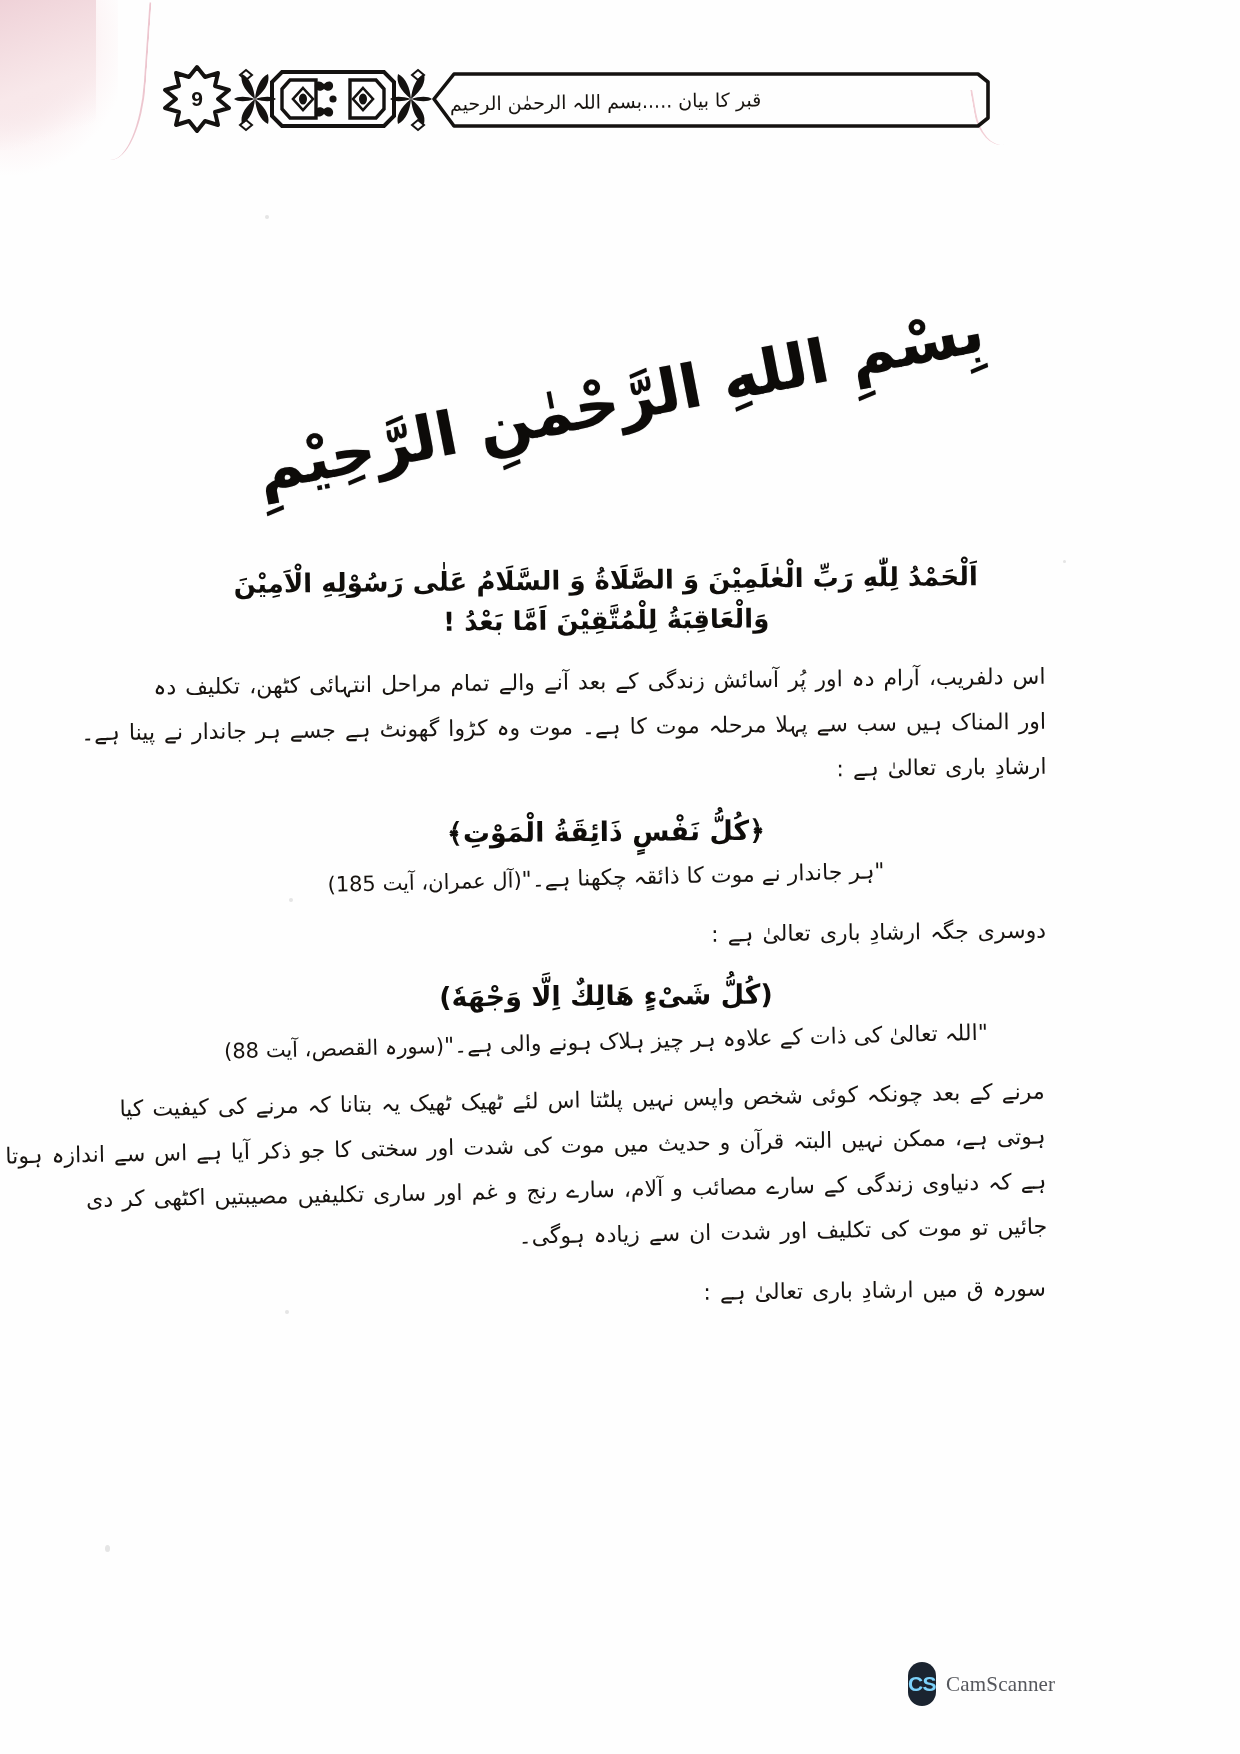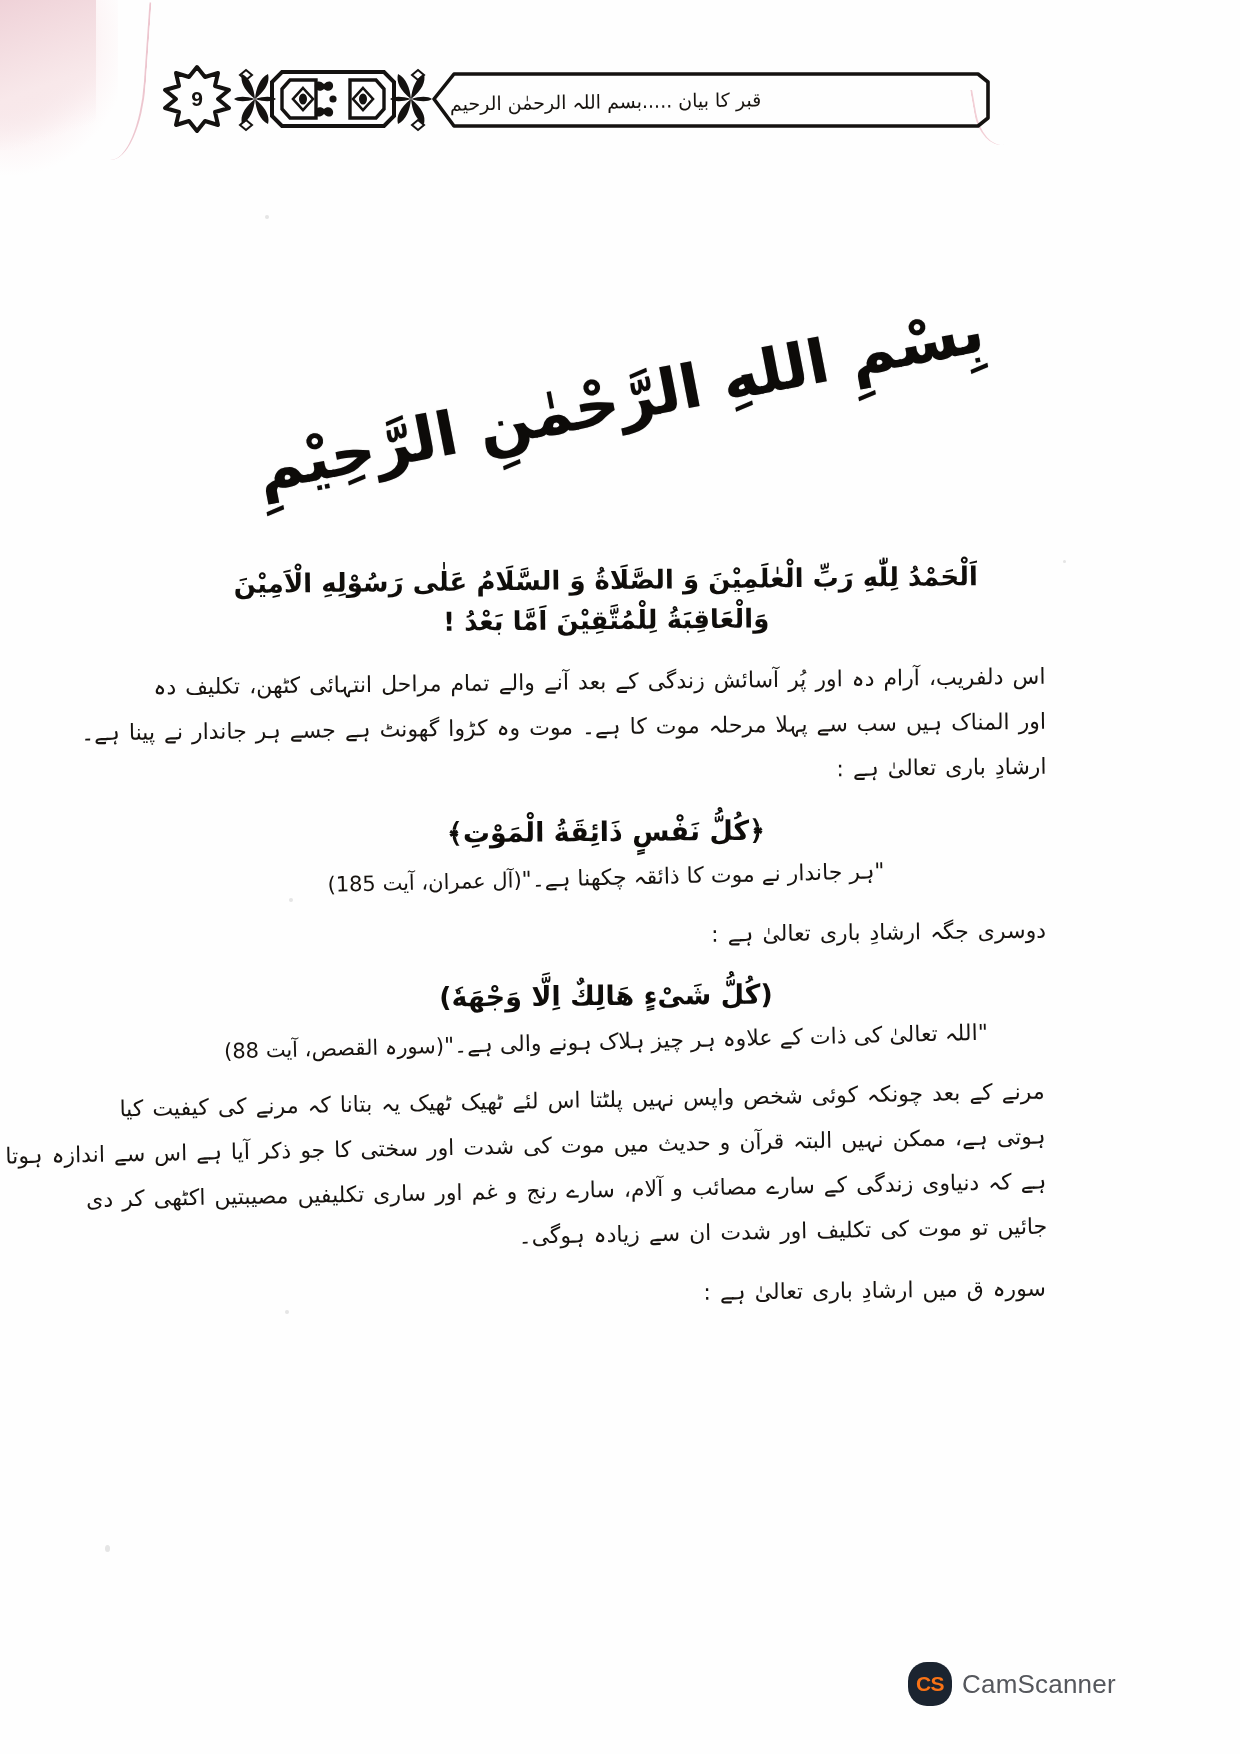--- a/index.html
+++ b/index.html
@@ -209,33 +209,33 @@
 
   
   .watermark {
     position: absolute;
     left: 908px; top: 1662px;
     display: flex;
     align-items: center;
     gap: 10px;
   }
   .cs-badge {
-    width: 44px; height: 44px;
+    width: 28px; height: 44px;
     border-radius: 19px;
     background: #1b2430;
     display: flex; align-items: center; justify-content: center;
     font-family: "Liberation Sans", sans-serif;
     font-size: 21px;
     font-weight: 700;
-    color: #f97316;
+    color: #7dd3fc;
     letter-spacing: -0.5px;
   }
   .cs-word {
-    font-family: Liberation Sans, sans-serif;
-    font-size: 26px;
+    font-family: Liberation Serif, serif;
+    font-size: 21px;
     color: #55575c;
     letter-spacing: .2px;
   }
 </style>
 </head>
 <body>
 
 <div id="page">
 
   <div class="scan-edge-left"></div>

